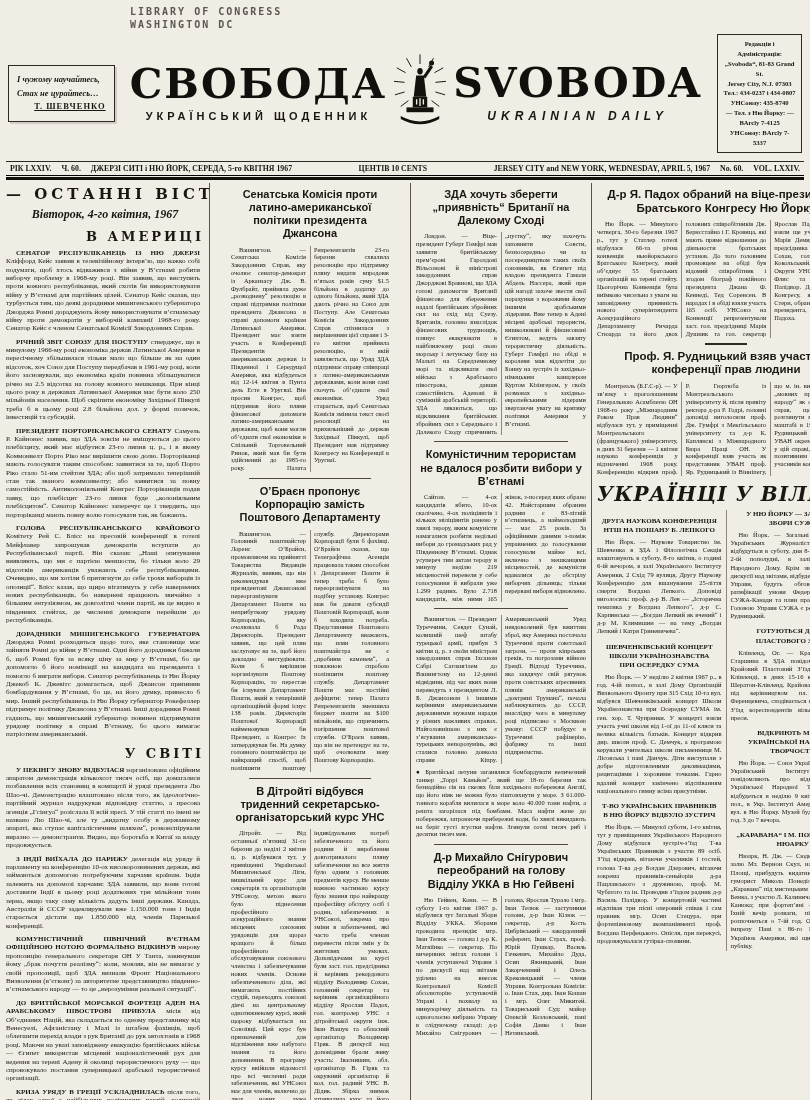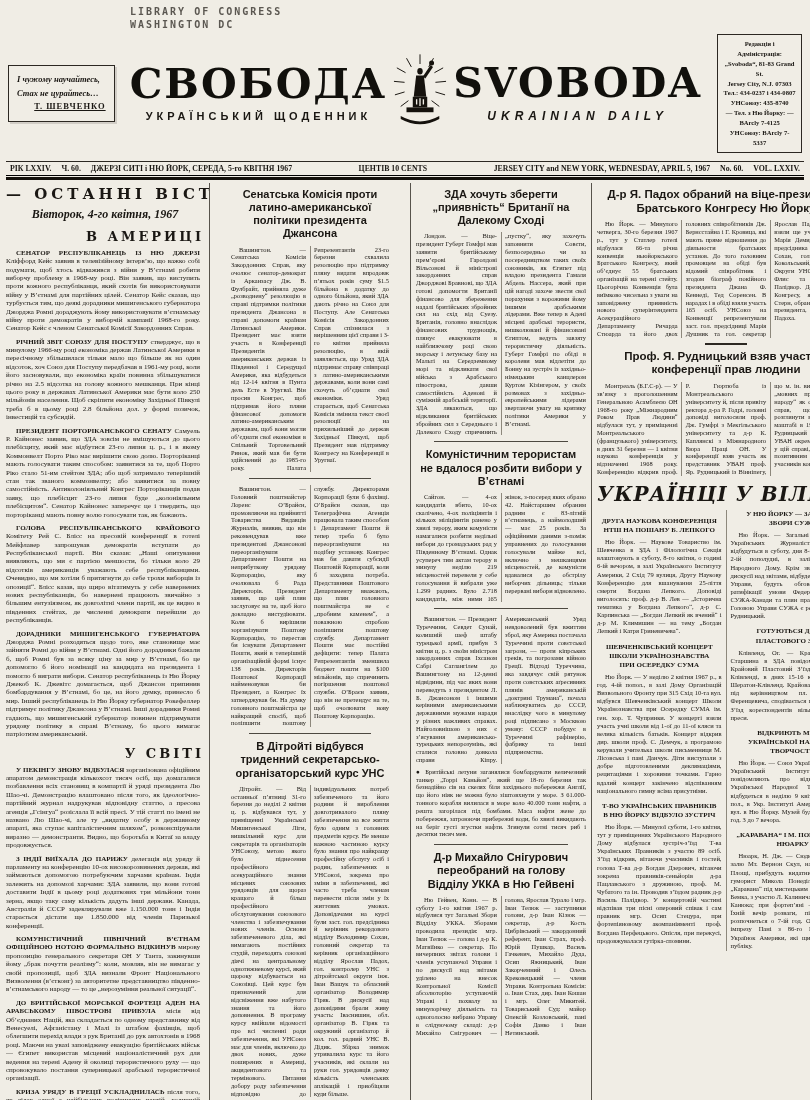--- a/index.html
+++ b/index.html
@@ -159,20 +159,21 @@
 
     <div class="col colB">
       <div class="article">
         <h2 class="headline">Сенатська Комісія проти латино-американської політики президента Джансона</h2>
         <div class="body-txt cols2">
             <p>Вашингтон. — Сенатська Комісія Закордонних Справ, яку очолює сенатор-демократ із Арканзасу Дж. В. Фулбрайт, прийняла дуже „розводнену“ резолюцію в справі підтримки політики президента Джансона в справі допомоги країнам Латинської Америки. Президент має взяти участь в Конференції Президентів американських держав із Південної і Середущої Америки, яка відбудеться від 12-14 квітня в Пунта дель Есте в Уругваї. Він просив Конгрес, щоб підтримав його пляни фінансової допомоги латино-американським державам, щоб вони могли об’єднати свої економіки в Спільний Торговельний Ринок, який мав би бути здійснений до 1985-го року. Палата Репрезентантів 23-го березня схвалила резолюцію про підтримку пляну видати впродовж п’ятьох років суму $1.5 більйона в додатку до одного більйона, який ЗДА дають річно на Союз для Поступу. Але Сенатська Комісія Закордонних Справ спізнилася з вирішенням цієї справи і 3-го квітня прийняла резолюцію, в якій заявляється, що Уряд ЗДА підтримає справу співпраці з латино-американськими державами, коли вони самі схочуть об’єднати свої економіки. Уряд старається, щоб Сенатська Комісія змінила текст своєї резолюції на прихильніший до держав Західньої Півкулі, щоб Президент мав підтримку Конгресу на Конференції в Уругваї.</p>
           </div>
       </div>
       <hr class="art-rule">
       <div class="article">
+        <h2 class="headline">О’Браєн пропонує Корпорацію замість Поштового Департаменту</h2>
         <div class="body-txt cols2">
             <p>Вашингтон. — Головний поштмайстер Лоренс О’Брайєн, промовляючи на прийнятті Товариства Видавців Журналів, виявив, що він рекомендував вже президентові Джансонові переорганізувати Департамент Пошти на неприбуткову урядову Корпорацію, яку очолювала б Рада Директорів. Президент заявив, що цей плян заслуговує на те, щоб його докладно вистудіювати. Коли б вирішили зорганізувати Поштову Корпорацію, то перестав би існувати Департамент Пошти, який в теперішній організаційній формі існує 138 років. Директорів Поштової Корпорації найменовував би Президент, а Конгрес їх затверджував би. На думку головного поштмайстра це найкращий спосіб, щоб поліпшити поштову службу. Директорами Корпорації були б фахівці. О’Брайєн сказав, що Телеграфічна Агенція працювала таким способом і Департамент Пошти й тепер треба б було переорганізувати на подібну установу. Конгрес мав би давати субсидії Поштовій Корпорації, коли б заходила потреба. Представники Поштового Департаменту вважають, що плян головного поштмайстра не є „пробним каменем“, а поважною спробою поліпшити поштову службу. Департамент Пошти має постійні дефіцити: тепер Палата Репрезентантів зменшила бюджет пошти на $100 мільйонів, що спричинить погіршення поштової служби. О’Браєн заявив, що він не претендує на те, щоб очолювати нову Поштову Корпорацію.</p>
           </div>
       </div>
       <hr class="art-rule">
       <div class="article">
         <h2 class="headline">В Дітройті відбувся триденний секретарсько-організаторський курс УНС</h2>
         <div class="body-txt cols2">
             <p>Дітройт. — Від останньої п’ятниці 31-го березня до неділі 2 квітня ц. р. відбувався тут, у приміщенні Української Мишигенської Ліги, вишкільний курс для секретарів та організаторів УНСоюзу, метою якого було піднесення професійного асекураційного знання місцевих союзових урядовців для щораз кращого й більш професійного обслуговування союзового членства і забезпечування нових членів. Основи забезпеченевого діла, які вимагають постійних студій, переходять союзові діячі на центральному однотижневому курсі, який щороку відбувається на Союзівці. Цей курс був призначений для відсвіження вже набутого знання та його доповнення. В програму курсу ввійшли відомості про всі численні роди забезпечення, які УНСоюз має для членів, включно до двох нових, дуже поширених в Америці, акцидентового та термінового. Питання добору роду забезпечення відповідно до індивідуальних потреб забезпеченого та його родини й вироблення довготривалого пляну забезпечення на все життя було одним з головних предметів курсу. Не менше важною частиною курсу було знання про найкращу професійну обслугу осіб і родин, забезпечених в УНСоюзі, зокрема про зміни в забезпеченні, які часто треба членам перевести після змін у їх життєвих умовах. Доповідачами на курсі були заст. гол. предсідника й керівник рекордового відділу Володимир Сохан, головний секретар та керівник організаційного відділу Ярослав Падох, гол. контролер УНС з дітройтської округи інж. Іван Вашук та обласний організатор Володимир Гіряк. В дискусії над доповідями брали живу участь: Іваснишин, обл. організатор В. Гіряк та окружний організатор й кол. гол. радний УНС В. Дідик. Збірка знимок утривалила курс та його учасників, які склали на руки гол. урядовців деяку кількість членських аплікацій і приобіцяли куди більше.</p>
           </div>

